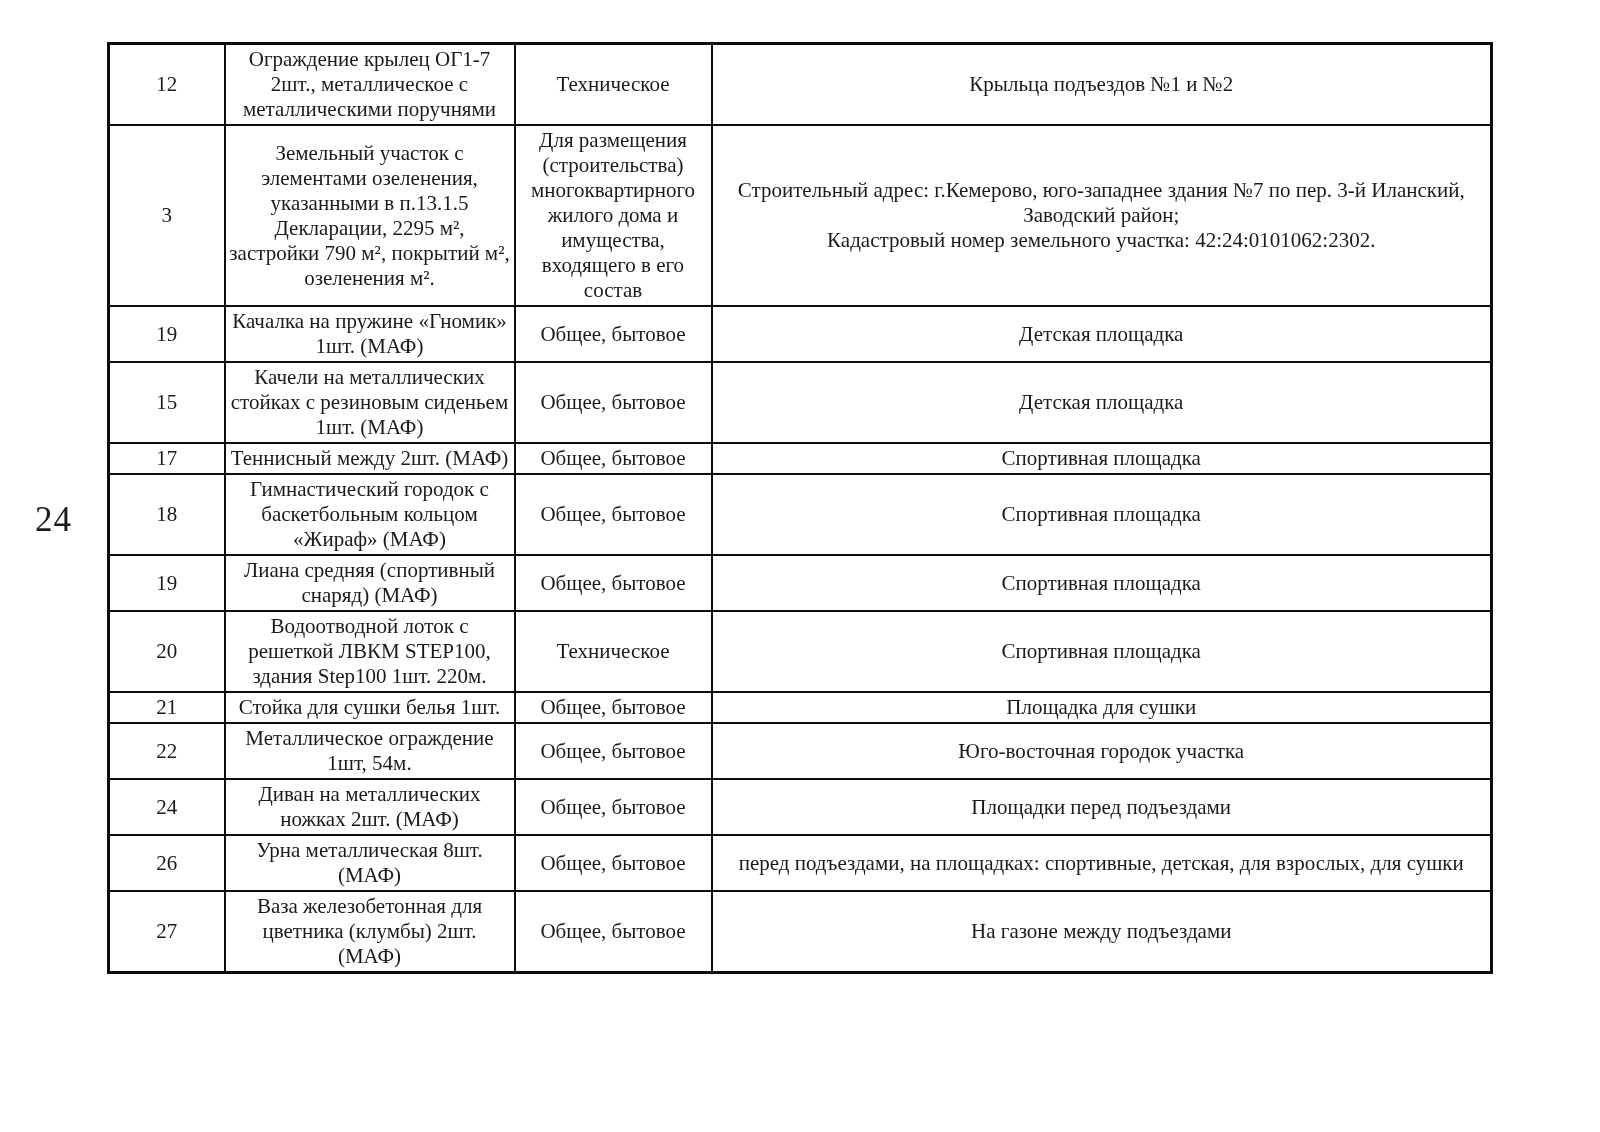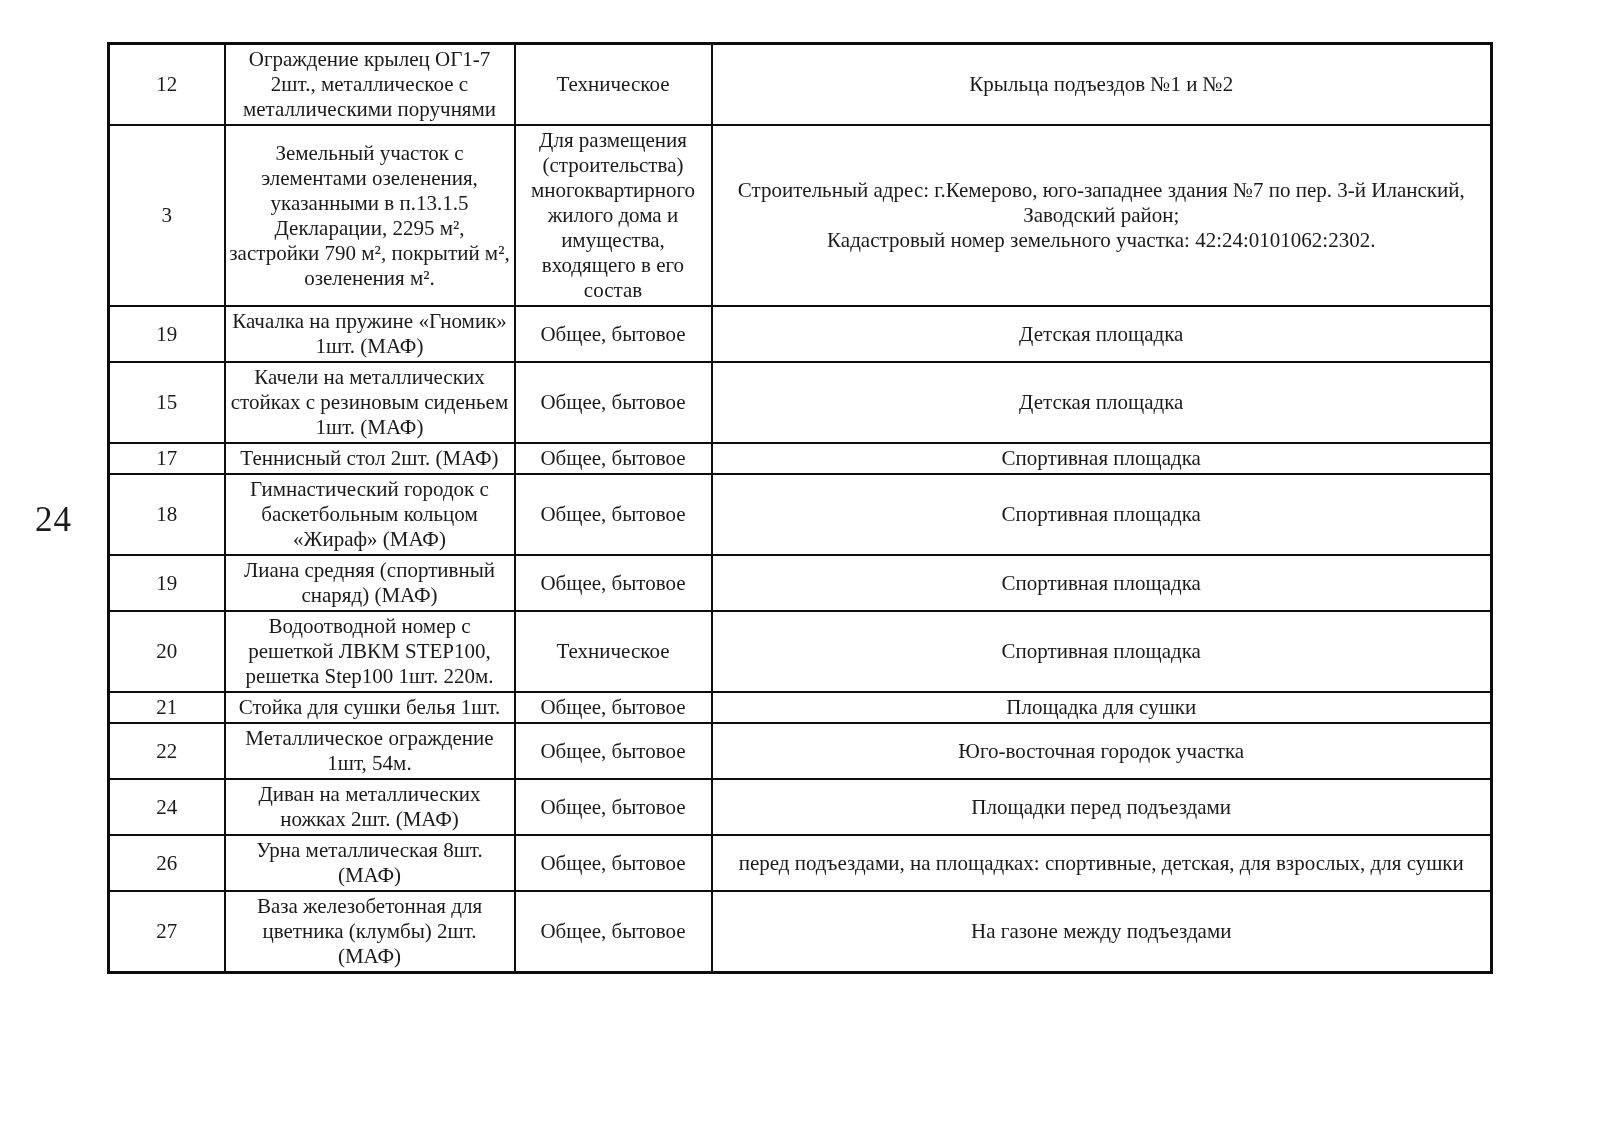--- a/index.html
+++ b/index.html
@@ -74,39 +74,39 @@
           <td class="col-location">Детская площадка</td>
         </tr>
         <tr>
           <td class="col-num">15</td>
           <td class="col-name">Качели на металлических стойках с резиновым сиденьем 1шт. (МАФ)</td>
           <td class="col-type">Общее, бытовое</td>
           <td class="col-location">Детская площадка</td>
         </tr>
         <tr>
           <td class="col-num">17</td>
-          <td class="col-name">Теннисный стол 2шт. (МАФ)</td>
+          <td class="col-name">Теннисный между 2шт. (МАФ)</td>
           <td class="col-type">Общее, бытовое</td>
           <td class="col-location">Спортивная площадка</td>
         </tr>
         <tr>
           <td class="col-num">18</td>
           <td class="col-name">Гимнастический городок с баскетбольным кольцом «Жираф» (МАФ)</td>
           <td class="col-type">Общее, бытовое</td>
           <td class="col-location">Спортивная площадка</td>
         </tr>
         <tr>
           <td class="col-num">19</td>
           <td class="col-name">Лиана средняя (спортивный снаряд) (МАФ)</td>
           <td class="col-type">Общее, бытовое</td>
           <td class="col-location">Спортивная площадка</td>
         </tr>
         <tr>
           <td class="col-num">20</td>
-          <td class="col-name">Водоотводной номер с решеткой ЛВКМ STEP100, решетка Step100 1шт. 220м.</td>
+          <td class="col-name">Водоотводной лоток с решеткой ЛВКМ STEP100, здания Step100 1шт. 220м.</td>
           <td class="col-type">Техническое</td>
           <td class="col-location">Спортивная площадка</td>
         </tr>
         <tr>
           <td class="col-num">21</td>
           <td class="col-name">Стойка для сушки белья 1шт.</td>
           <td class="col-type">Общее, бытовое</td>
           <td class="col-location">Площадка для сушки</td>
         </tr>
         <tr>

